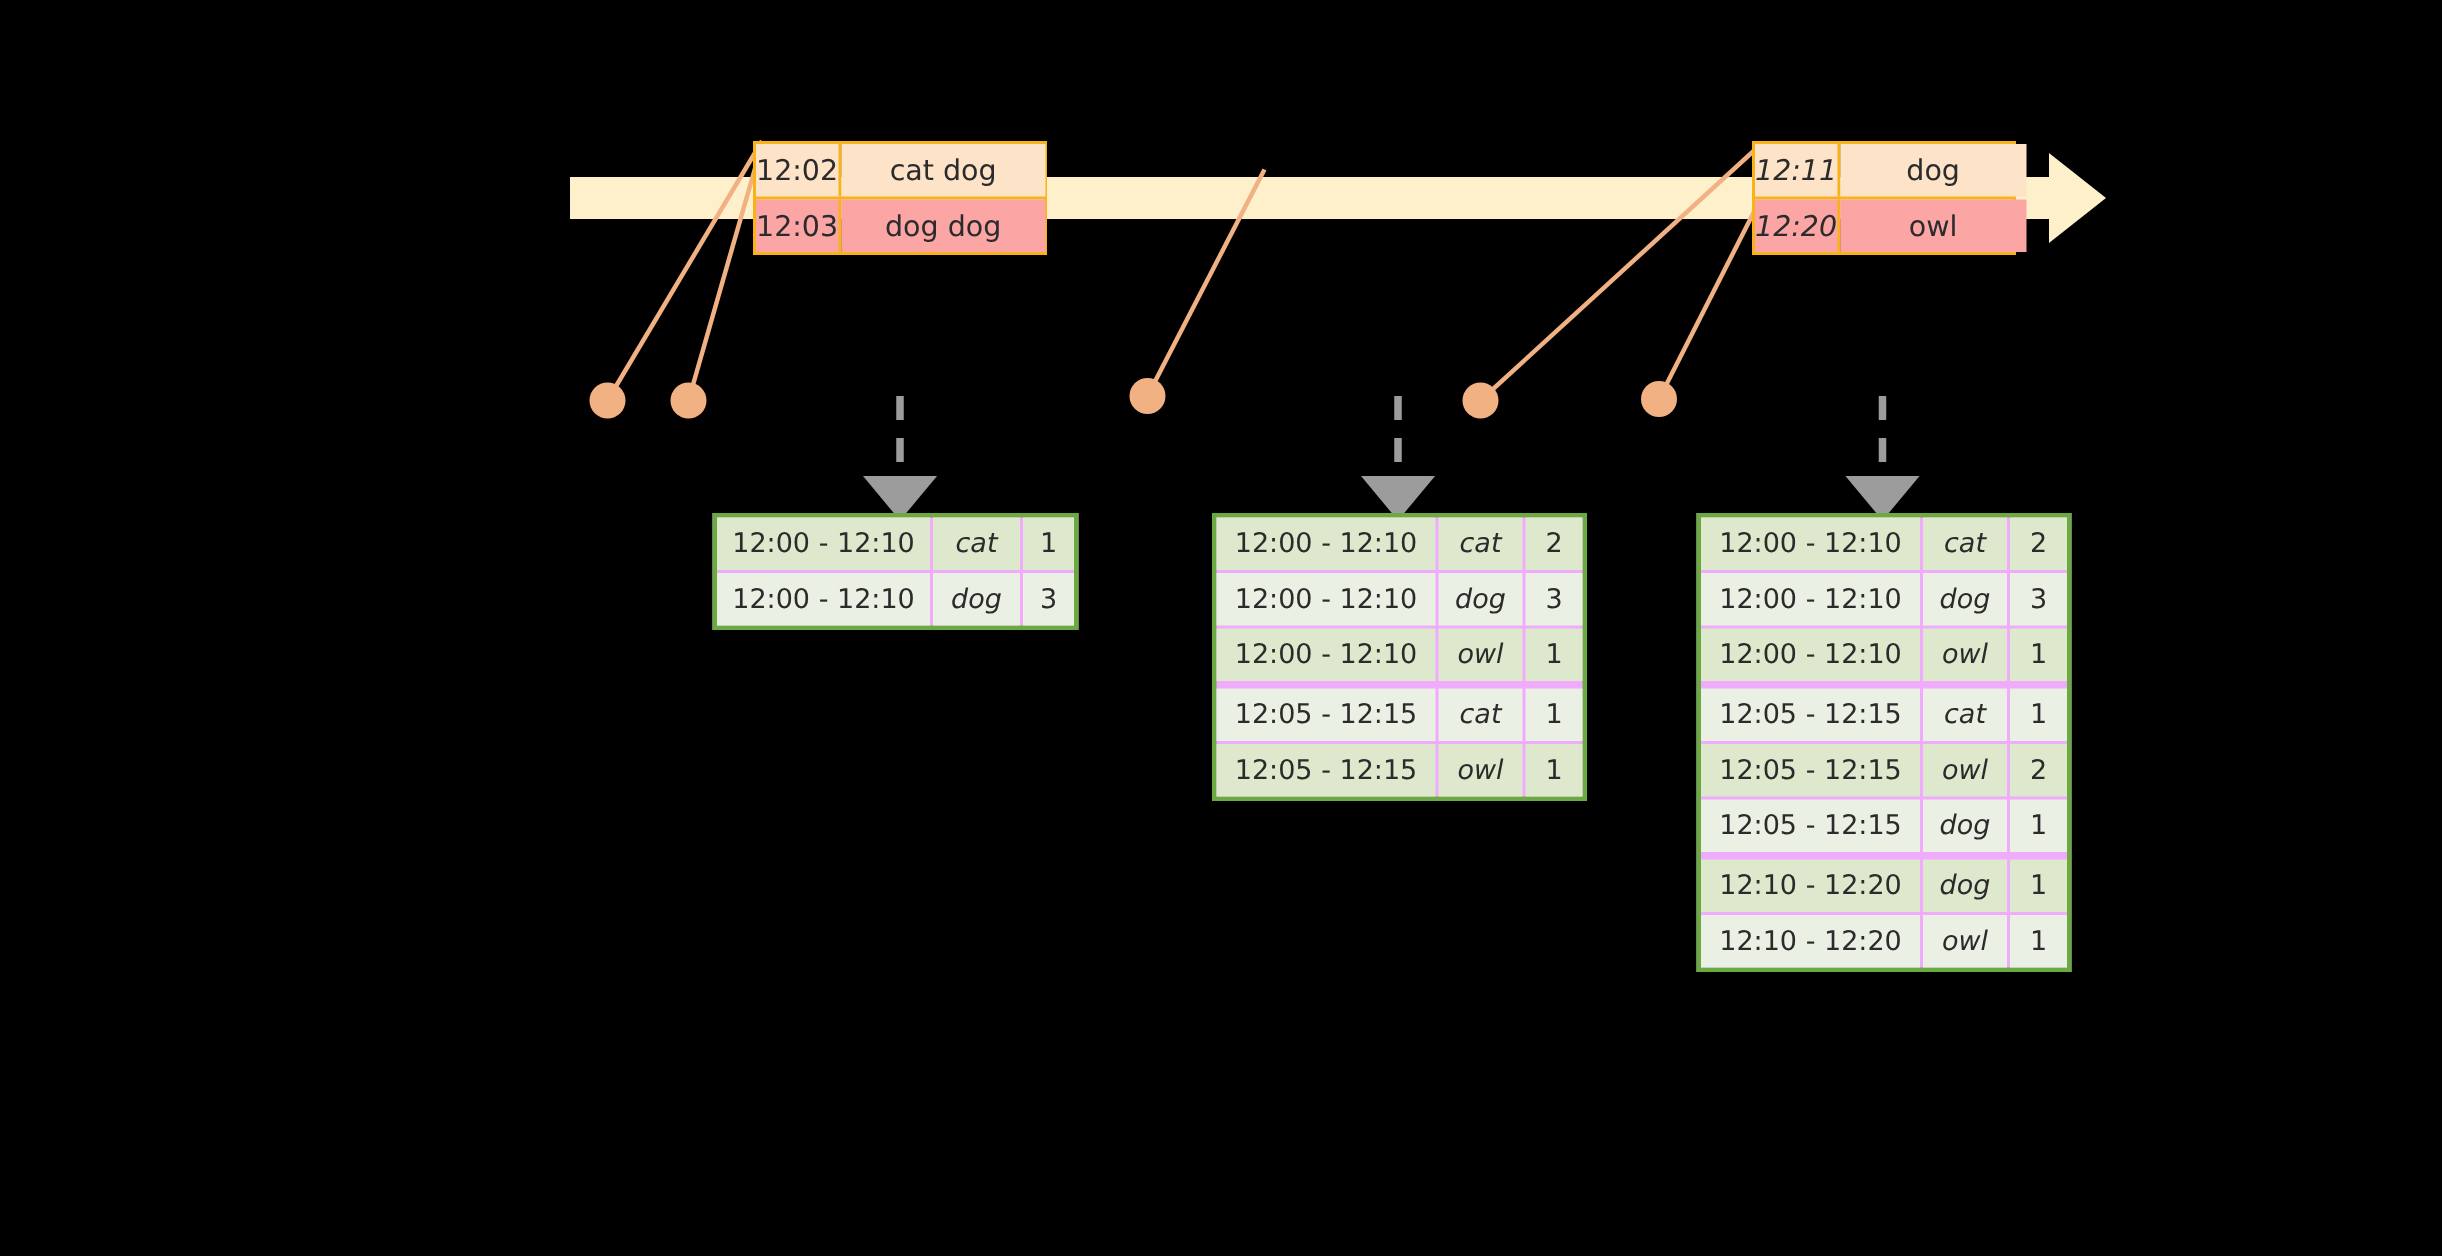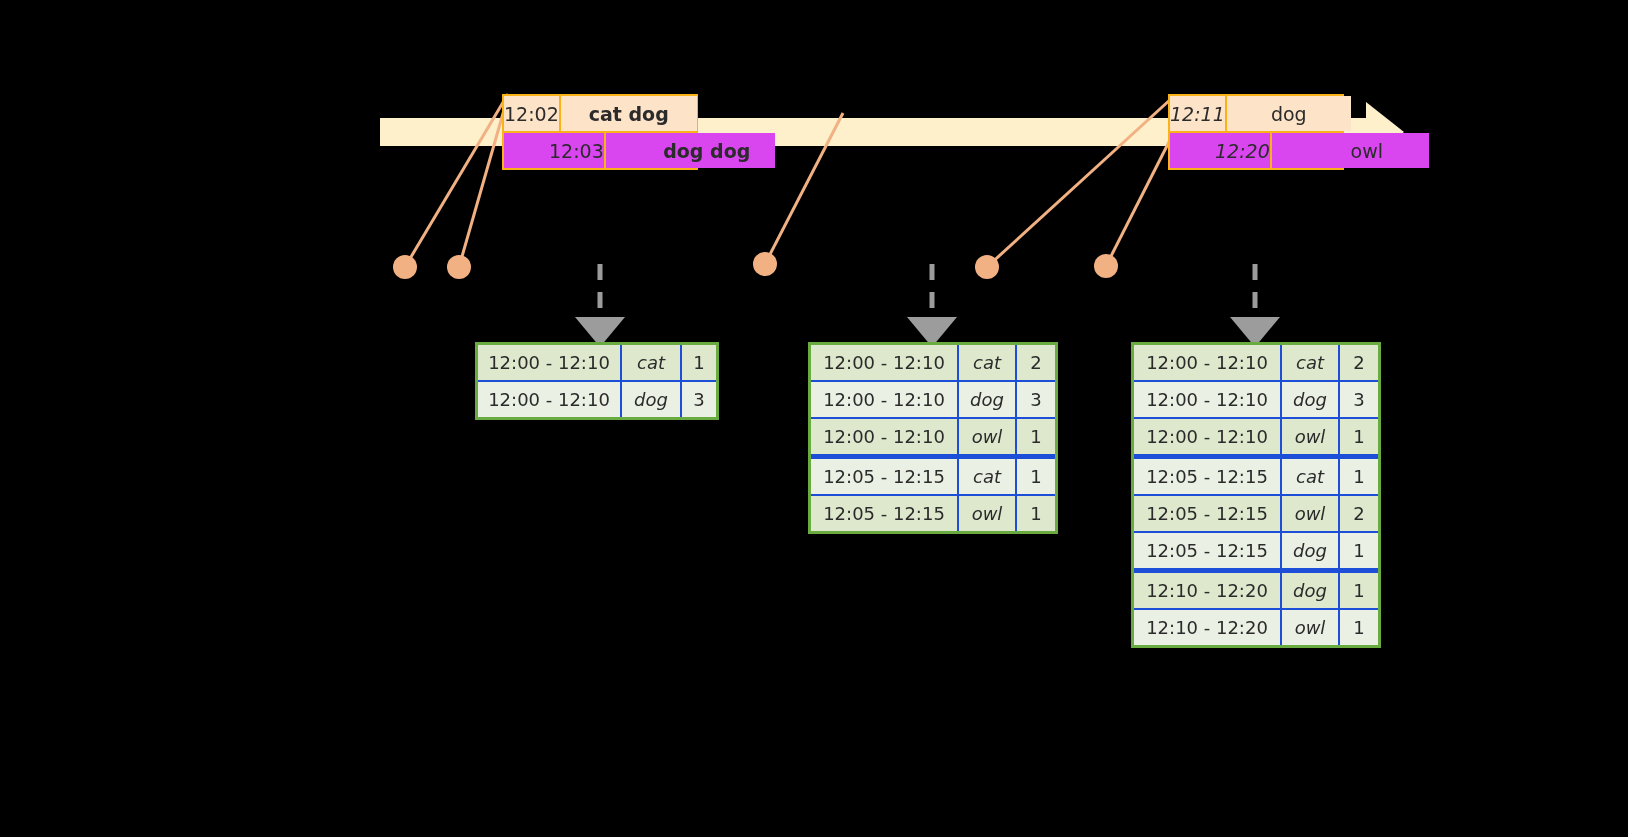--- a/index.html
+++ b/index.html
@@ -18,33 +18,33 @@
   
   .evt{position:absolute;border:2px solid #f9b218;box-sizing:border-box;
        display:flex;flex-direction:column;}
   .evt-row{display:flex;flex:1;}
   .evt-row + .evt-row{border-top:2px solid #f9b218;}
   .evt-time{width:84px;display:flex;align-items:center;justify-content:center;
        border-right:2px solid #f9b218;font-size:19px;color:#2b2b2b;}
   .evt-val{flex:1;display:flex;align-items:center;justify-content:center;
        font-size:19px;color:#2b2b2b;padding:0 12px;}
   .tone-a .evt-time,.tone-a .evt-val{background:#fde3c8;}
-  .tone-b .evt-time,.tone-b .evt-val{background:#d946ef;padding-left:45px;}
+  .tone-b .evt-time,.tone-b .evt-val{background:#fca5a5;}
 
   #evt1{left:502px;top:62px;width:196px;height:76px;}
-  #evt1 .evt-val{width:112px;flex:none;font-weight:bold;}
+  #evt1 .evt-val{width:112px;flex:none;}
   #evt2{left:836px;top:81px;width:196px;height:39px;}
   #evt2 .evt-val{width:112px;flex:none;}
   #evt3{left:1168px;top:62px;width:176px;height:76px;}
   #evt3 .evt-time{width:74px;font-style:italic;}
   #evt3 .evt-val{width:100px;flex:none;}
 
   
   .rtable{position:absolute;border:3px solid #6aab41;box-sizing:border-box;
-      background:#1d4ed8;display:flex;flex-direction:column;gap:2px;padding:0;}
+      background:#f0abfc;display:flex;flex-direction:column;gap:2px;padding:0;}
   .rtable .grp{display:flex;flex-direction:column;gap:2px;}
   .rtable .grp + .grp{margin-top:3px;align-items:center;}
   .rrow{display:flex;gap:2px;height:35px;}
   .rcell{display:flex;align-items:center;justify-content:center;
       font-size:18px;color:#2b2b2b;box-sizing:border-box;}
   .rcell.win{width:142px;}
   .rcell.key{width:58px;font-style:italic;}
   .rcell.cnt{width:34px;}
   .shade-a .rcell{background:#dde8cd;}
   .shade-b .rcell{background:#eaf0e4;}

